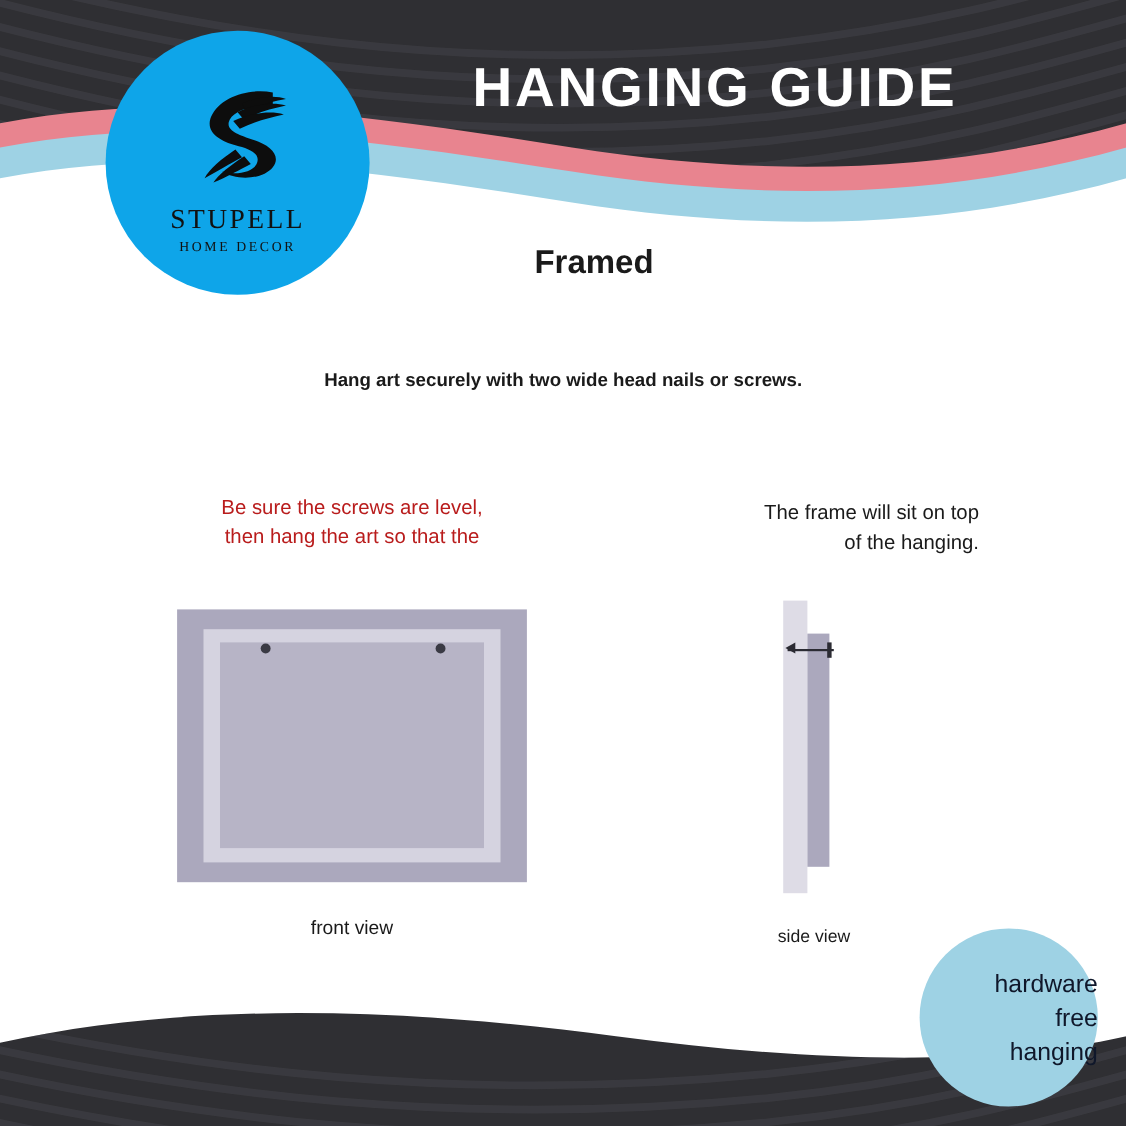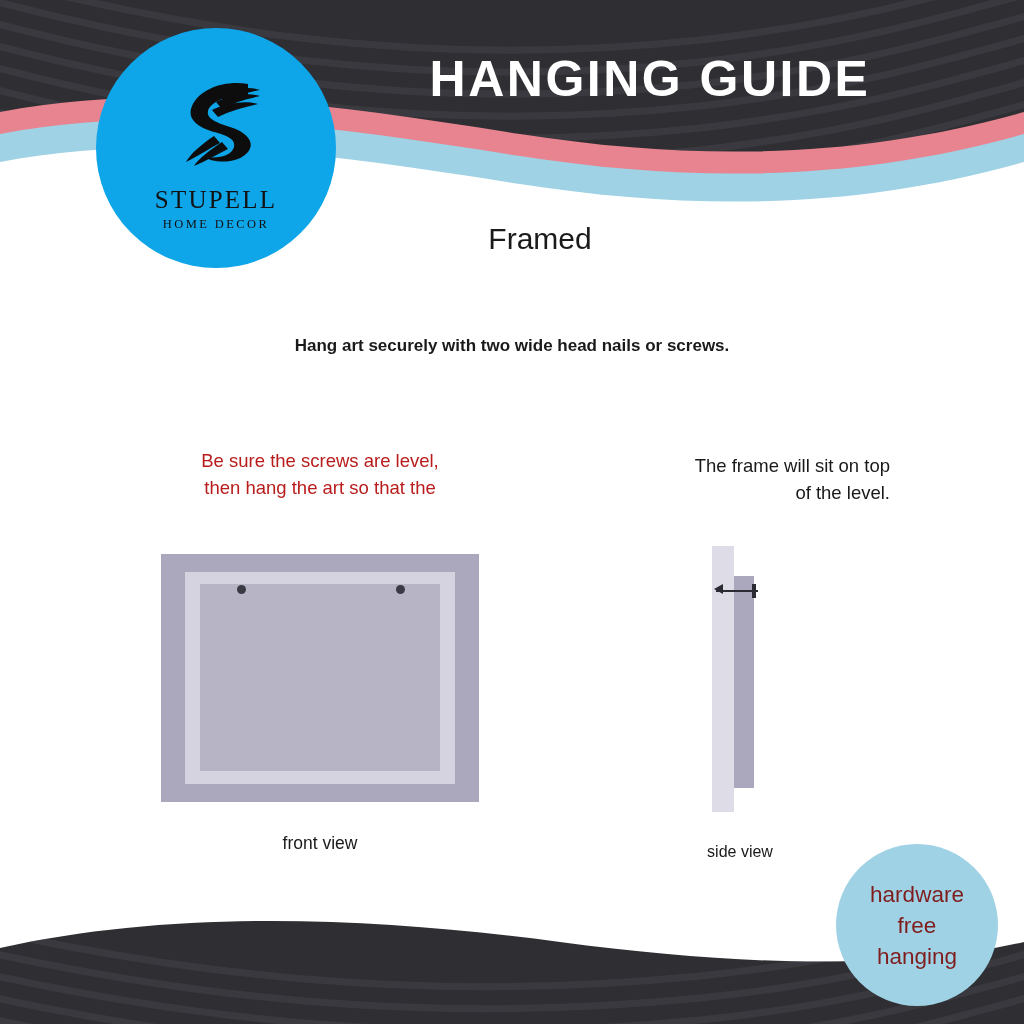--- a/index.html
+++ b/index.html
@@ -74,21 +74,21 @@
 
   
   .product-title {
     position: absolute;
     left: 330px; top: 218px;
     width: 420px;
     text-align: center;
     color: #1a1a1a;
     font-size: 30px;
     line-height: 42px;
-    font-weight: 400;
+    font-weight: 700;
     z-index: 5;
   }
 
   
   .instruction {
     position: absolute;
     left: 92px; top: 336px;
     width: 840px;
     text-align: center;
     color: #1a1a1a;
@@ -205,23 +205,23 @@
 
   
   .hf-badge {
     position: absolute;
     right: 26px; bottom: 18px;
     width: 162px; height: 162px;
     border-radius: 50%;
     background: #9ed2e4;
     display: flex;
     flex-direction: column;
-    align-items: center;
+    align-items: flex-end;
     justify-content: center;
-    color: #7f1d1d;
+    color: #0f172a;
     font-size: 22.5px;
     line-height: 31px;
     z-index: 8;
     text-align: center;
   }
 </style>
 </head>
 <body>
 
 <div id="page">
@@ -276,21 +276,21 @@
 
   <div class="instruction">Hang art securely with two wide head nails or screws.</div>
 
   <div class="cap-left">
     <div>Be sure the screws are level,</div>
     <div>then hang the art so that the</div>
   </div>
 
   <div class="cap-right">
     <div>The frame will sit on top</div>
-    <div>of the level.</div>
+    <div>of the hanging.</div>
   </div>
 
   <div class="front-view">
     <div class="fv-outer"></div>
     <div class="fv-mid"></div>
     <div class="fv-inner"></div>
     <div class="screw-dot left"></div>
     <div class="screw-dot right"></div>
   </div>
   <div class="label-front">front view</div>

